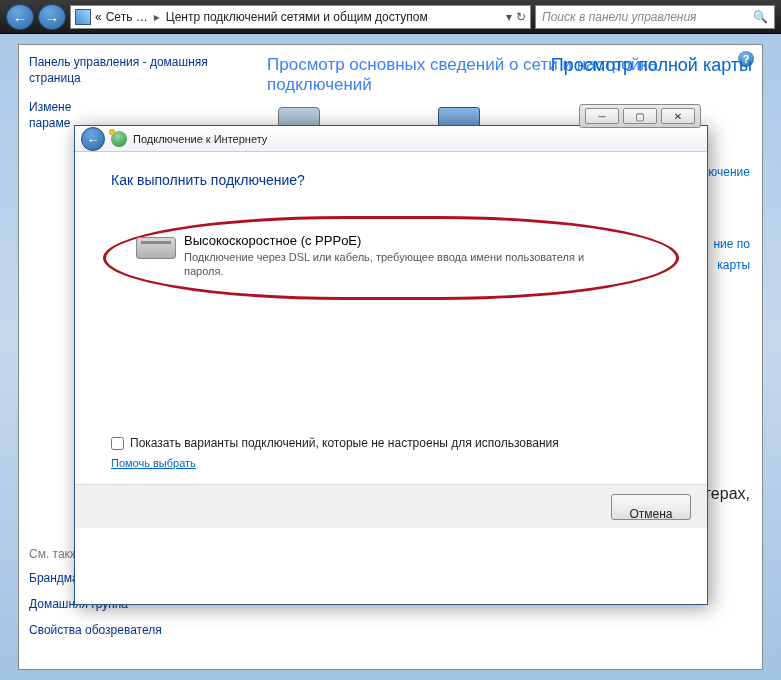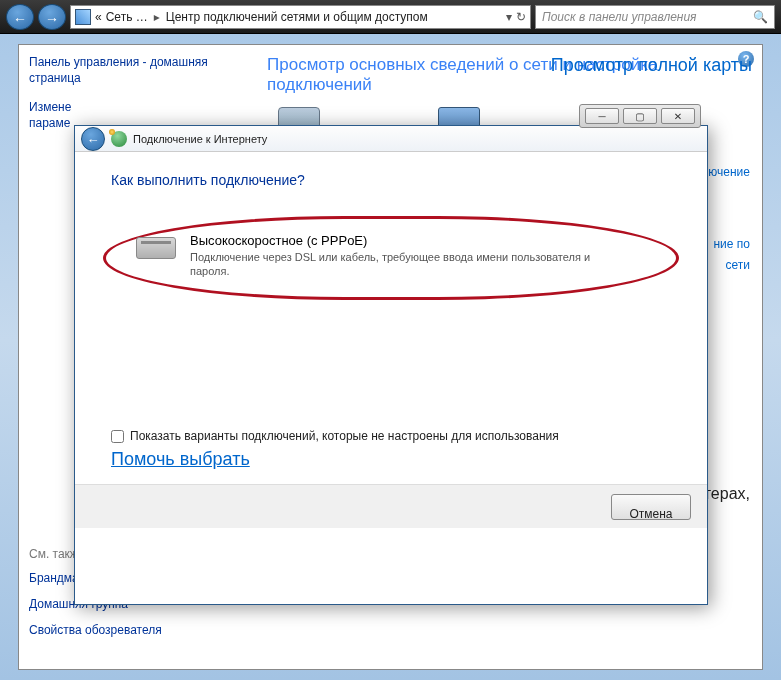--- a/index.html
+++ b/index.html
@@ -195,40 +195,40 @@
     color:#003399; font-size:14px; margin-bottom:28px;
   }
   .option {
     border:3px solid #b01020;
     border-radius:50% / 60%;
     padding: 14px 30px 18px 30px;
     margin-left:-8px; margin-right:-8px;
     position:relative;
   }
   .option-inner {
-    display:flex; gap:14px; align-items:flex-start;
+    display:flex; gap:8px; align-items:flex-start;
   }
   .modem-icon {
     width:40px; height:22px;
     background:linear-gradient(#d8d8d8,#b0b0b0);
     border:1px solid #888;
     border-radius:3px;
     margin-top:4px;
     position:relative;
   }
   .modem-icon::after { content:""; position:absolute; top:3px; left:4px; right:4px; height:3px; background:#888; }
   .opt-title { font-size:13px; color:#000; margin-bottom:2px; }
   .opt-desc { font-size:11px; color:#555; line-height:1.3; max-width:440px; }
   .wiz-bottom {
     position:absolute; left:36px; right:36px; bottom:14px;
   }
   .chk-row { display:flex; align-items:center; gap:6px; margin-bottom:6px; }
   .chk-row input { width:13px; height:13px; }
   .chk-row label { font-size:12px; color:#222; }
-  .help-link { color:#0066cc; font-size:18px; text-decoration:underline; cursor:pointer; }
+  .help-link { color:#0066cc; font-size:11px; text-decoration:underline; cursor:pointer; }
   .wiz-footer {
     height:44px; border-top:1px solid #ddd;
     background:#f0f0f0;
     display:flex; justify-content:flex-end; align-items:center;
     padding-right:16px;
   }
   .btn {
     min-width:80px; height:23px;
     background:linear-gradient(#fafafa,#e0e0e0);
     border:1px solid #888; border-radius:3px;
@@ -298,21 +298,21 @@
         <div class="icon icon-globe"></div>
         <div class="net-label">Интернет</div>
       </div>
     </div>
   </div>
 
   <div class="right-links">
     <div style="color:#0066cc; margin-top:-30px;">лючение</div>
     <div style="height:44px"></div>
     <div style="color:#0066cc">ние по</div>
-    <div style="color:#0066cc">сети</div>
+    <div style="color:#0066cc">карты</div>
   </div>
   <div class="right-info">терах,</div>
 
   <div class="blurred" style="left:220px; top:96px;">xxxx xxxxxxxxxxxxx</div>
   <div class="blurred" style="left:220px; top:116px;">xxxxxxxxx xxxxxxxxx xxxxx</div>
   <div class="blurred" style="left:86px; top:116px; color:#0066cc">xxxxxxxxxxxxx xxxxxxx</div>
   <div class="blurred" style="left:86px; top:132px; color:#0066cc">xxxxxxxxxxxxx xxxxxxx</div>
 
 </div>
 

